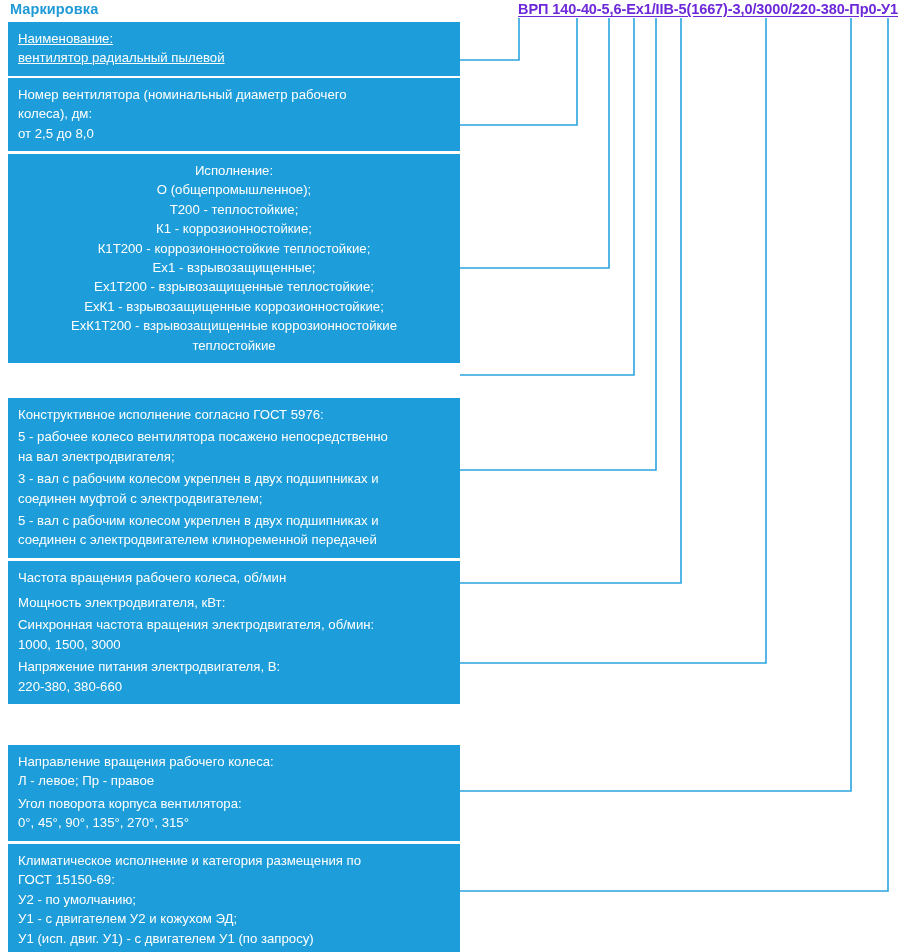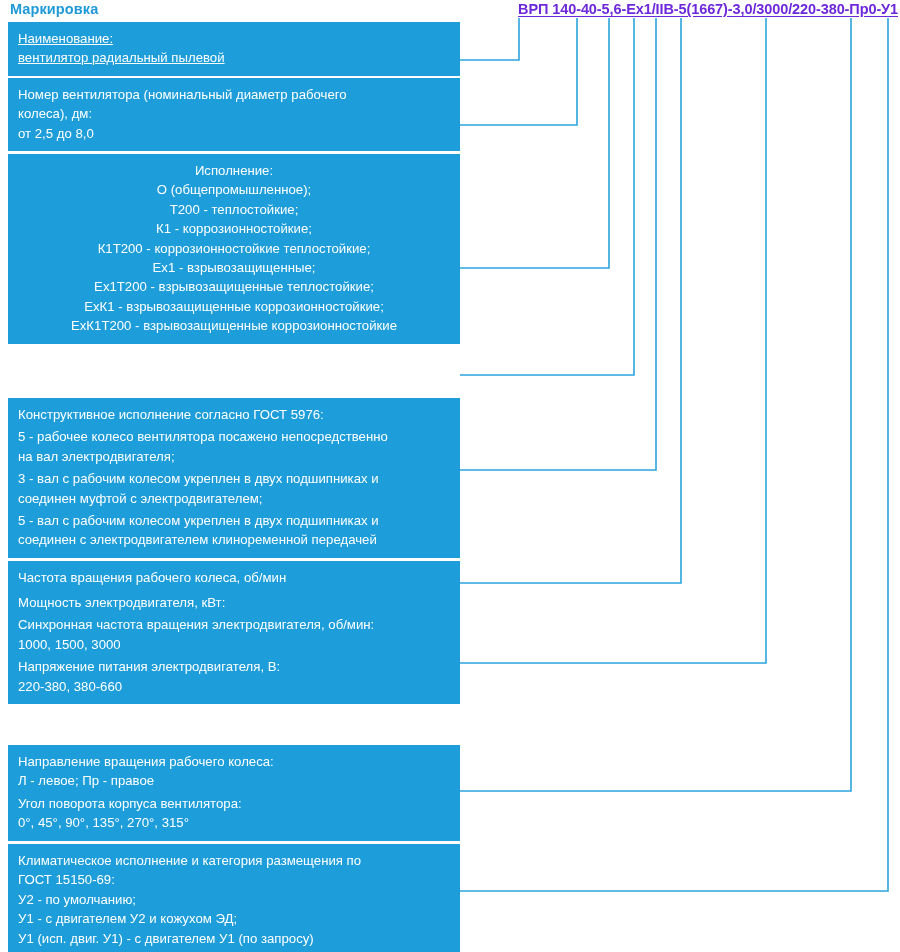--- a/index.html
+++ b/index.html
@@ -132,20 +132,21 @@
   <div class="info-box" style="top:154px;text-align:center;">
     <div class="line">Исполнение:</div>
     <div class="line">О (общепромышленное);</div>
     <div class="line">Т200 - теплостойкие;</div>
     <div class="line">К1 - коррозионностойкие;</div>
     <div class="line">К1Т200 - коррозионностойкие теплостойкие;</div>
     <div class="line">Ex1 - взрывозащищенные;</div>
     <div class="line">Ex1Т200 - взрывозащищенные теплостойкие;</div>
     <div class="line">ExК1 - взрывозащищенные коррозионностойкие;</div>
     <div class="line">ExК1Т200 - взрывозащищенные коррозионностойкие</div>
+    <div class="line">теплостойкие</div>
   </div>
 
 
   <div class="info-box" style="top:398px;">
     <div class="line">Конструктивное исполнение согласно ГОСТ 5976:</div>
     <div class="line blank"></div>
     <div class="line">5 - рабочее колесо вентилятора посажено непосредственно</div>
     <div class="line">на вал электродвигателя;</div>
     <div class="line blank"></div>
     <div class="line">3 - вал с рабочим колесом укреплен в двух подшипниках и</div>

